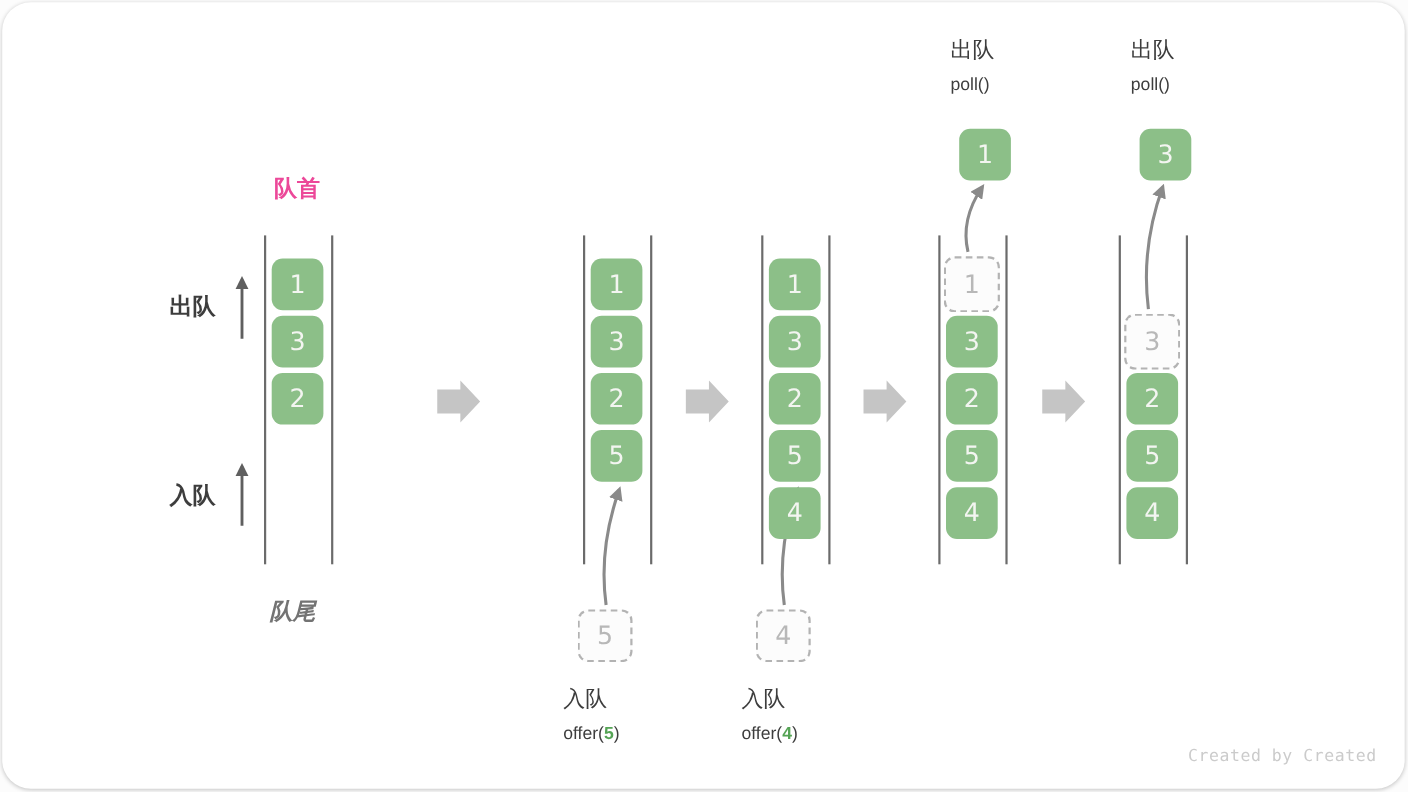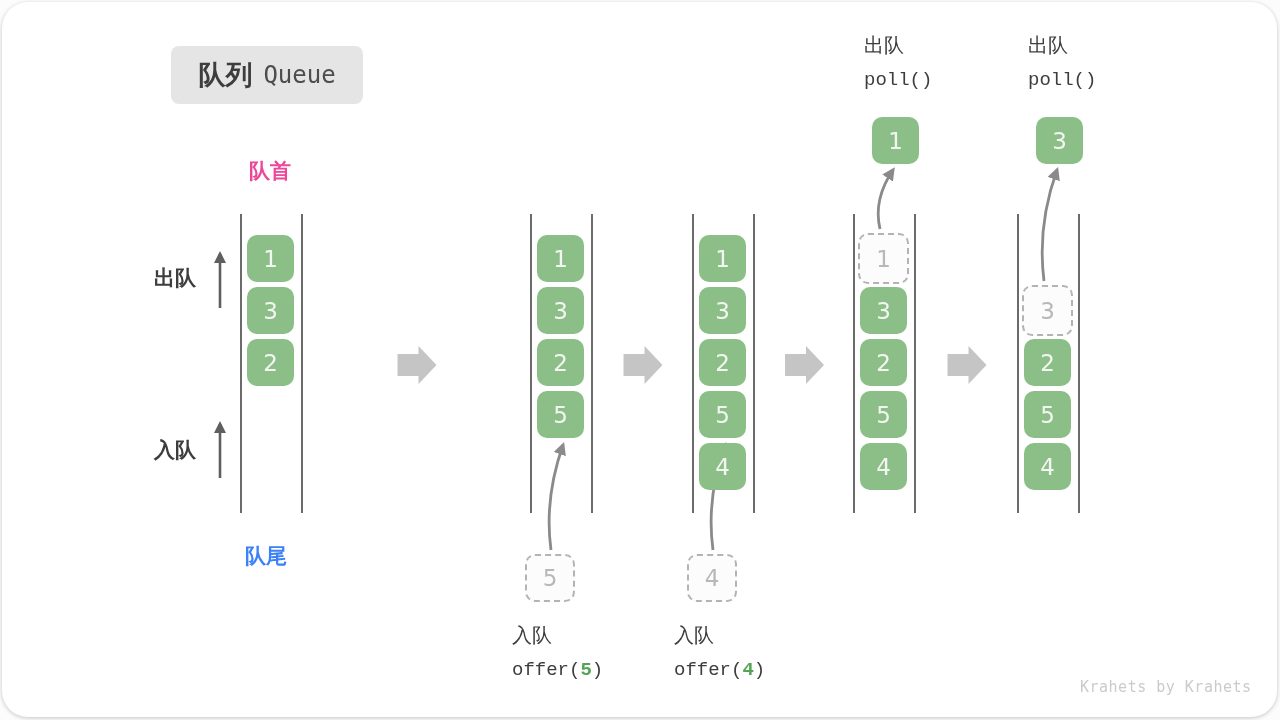--- a/index.html
+++ b/index.html
@@ -31,21 +31,21 @@
     font-family:"DejaVu Sans", sans-serif; font-size:23px;
     box-sizing:border-box; border-radius:10px;
   }
   .box.dashed { border:2px dashed #b3b3b3; background:#fcfcfc; }
 
   .wall { position:absolute; width:2px; }
 
   .op-label { position:absolute; white-space:nowrap; }
   .op-label .zh { display:block; font-size:20px; margin-bottom:10px; }
   .op-label .code {
-    display:block; font-family:Liberation Mono, monospace; font-size:19px;text-align:center;
+    display:block; font-family:Liberation Sans, sans-serif; font-size:16px;
   }
   .op-label .arg { font-weight:bold; }
 
   #watermark {
     left:1078px; top:676px;
     font-family:"DejaVu Sans Mono", monospace; font-size:15px; letter-spacing:0.5px;
   }
 </style>
 </head>
 <body>
@@ -65,27 +65,23 @@
       <path d="M878,227 Q871,197.5 891,168" fill="none" stroke="#8a8a8a" stroke-width="2.8" marker-end="url(#ah-gray)"></path>
       <path d="M1042,279 Q1035,223.5 1055,168" fill="none" stroke="#8a8a8a" stroke-width="2.8" marker-end="url(#ah-gray)"></path>
       <polygon points="395.5,352 416.5,352 416.5,344 434.5,363 416.5,382 416.5,374 395.5,374" fill="#c5c5c5"></polygon>
       <polygon points="621.5,352 642.5,352 642.5,344 660.5,363 642.5,382 642.5,374 621.5,374" fill="#c5c5c5"></polygon>
       <polygon points="783,352 804,352 804,344 822,363 804,382 804,374 783,374" fill="#c5c5c5"></polygon>
       <polygon points="945.5,352 966.5,352 966.5,344 984.5,363 966.5,382 966.5,374 945.5,374" fill="#c5c5c5"></polygon>
       <path d="M218,306 L218,252" fill="none" stroke="#5f5f5f" stroke-width="2.6" marker-end="url(#ah-dark)"></path>
       <path d="M218,476 L218,422" fill="none" stroke="#5f5f5f" stroke-width="2.6" marker-end="url(#ah-dark)"></path>
     </svg>
 
-  <div id="title-box" class="abs" style="background: rgb(229, 229, 229);">
-    <span id="title-zh" style="color: rgb(61, 61, 61);">队列</span>
-    <span id="title-en" style="color: rgb(77, 77, 77);">Queue</span>
-  </div>
 
   <div class="abs side-label" style="left: 247px; top: 155px; color: #ec4899;">队首</div>
-  <div class="abs side-label" style="left: 243px; top: 540px; color: #3b82f6;">队尾</div>
+  <div class="abs side-label" style="left: 243px; top: 540px; color: #737373; font-style: italic;">队尾</div>
   <div class="abs side-label" style="left: 152px; top: 262px; color: rgb(61, 61, 61);">出队</div>
   <div class="abs side-label" style="left: 152px; top: 434px; color: rgb(61, 61, 61);">入队</div>
 
   <div id="queues-layer">
       <div class="wall" style="left: 238px; top: 212px; height: 299px; background: rgb(107, 107, 107); position: absolute;"></div>
       <div class="wall" style="left: 299px; top: 212px; height: 299px; background: rgb(107, 107, 107); position: absolute;"></div>
       <div class="box" style="left: 245px; top: 233px; width: 47px; height: 47px; background: rgb(140, 191, 136); color: rgb(243, 245, 241); position: absolute;">1</div>
       <div class="box" style="left: 245px; top: 285px; width: 47px; height: 47px; background: rgb(140, 191, 136); color: rgb(243, 245, 241); position: absolute;">3</div>
       <div class="box" style="left: 245px; top: 337px; width: 47px; height: 47px; background: rgb(140, 191, 136); color: rgb(243, 245, 241); position: absolute;">2</div>
       <div class="wall" style="left: 528px; top: 212px; height: 299px; background: rgb(107, 107, 107); position: absolute;"></div>
@@ -129,14 +125,14 @@
       <div class="box" style="left: 1022px; top: 337px; width: 47px; height: 47px; background: rgb(140, 191, 136); color: rgb(243, 245, 241); position: absolute;">2</div>
       <div class="box" style="left: 1022px; top: 389px; width: 47px; height: 47px; background: rgb(140, 191, 136); color: rgb(243, 245, 241); position: absolute;">5</div>
       <div class="box" style="left: 1022px; top: 441px; width: 47px; height: 47px; background: rgb(140, 191, 136); color: rgb(243, 245, 241); position: absolute;">4</div>
       <div class="box" style="left: 1034px; top: 115px; width: 47px; height: 47px; background: rgb(140, 191, 136); color: rgb(243, 245, 241); position: absolute;">3</div>
       <div class="op-label" style="left: 1026px; top: 30px; position: absolute; color: rgb(61, 61, 61);">
         <span class="zh">出队</span>
         <span class="code">poll()</span>
       </div>
     </div>
 
-  <div id="watermark" class="abs" style="color: rgb(203, 203, 203);">Krahets by Krahets</div>
+  <div id="watermark" class="abs" style="color: rgb(203, 203, 203);">Created by Created</div>
 </div>
 
 </body></html>

